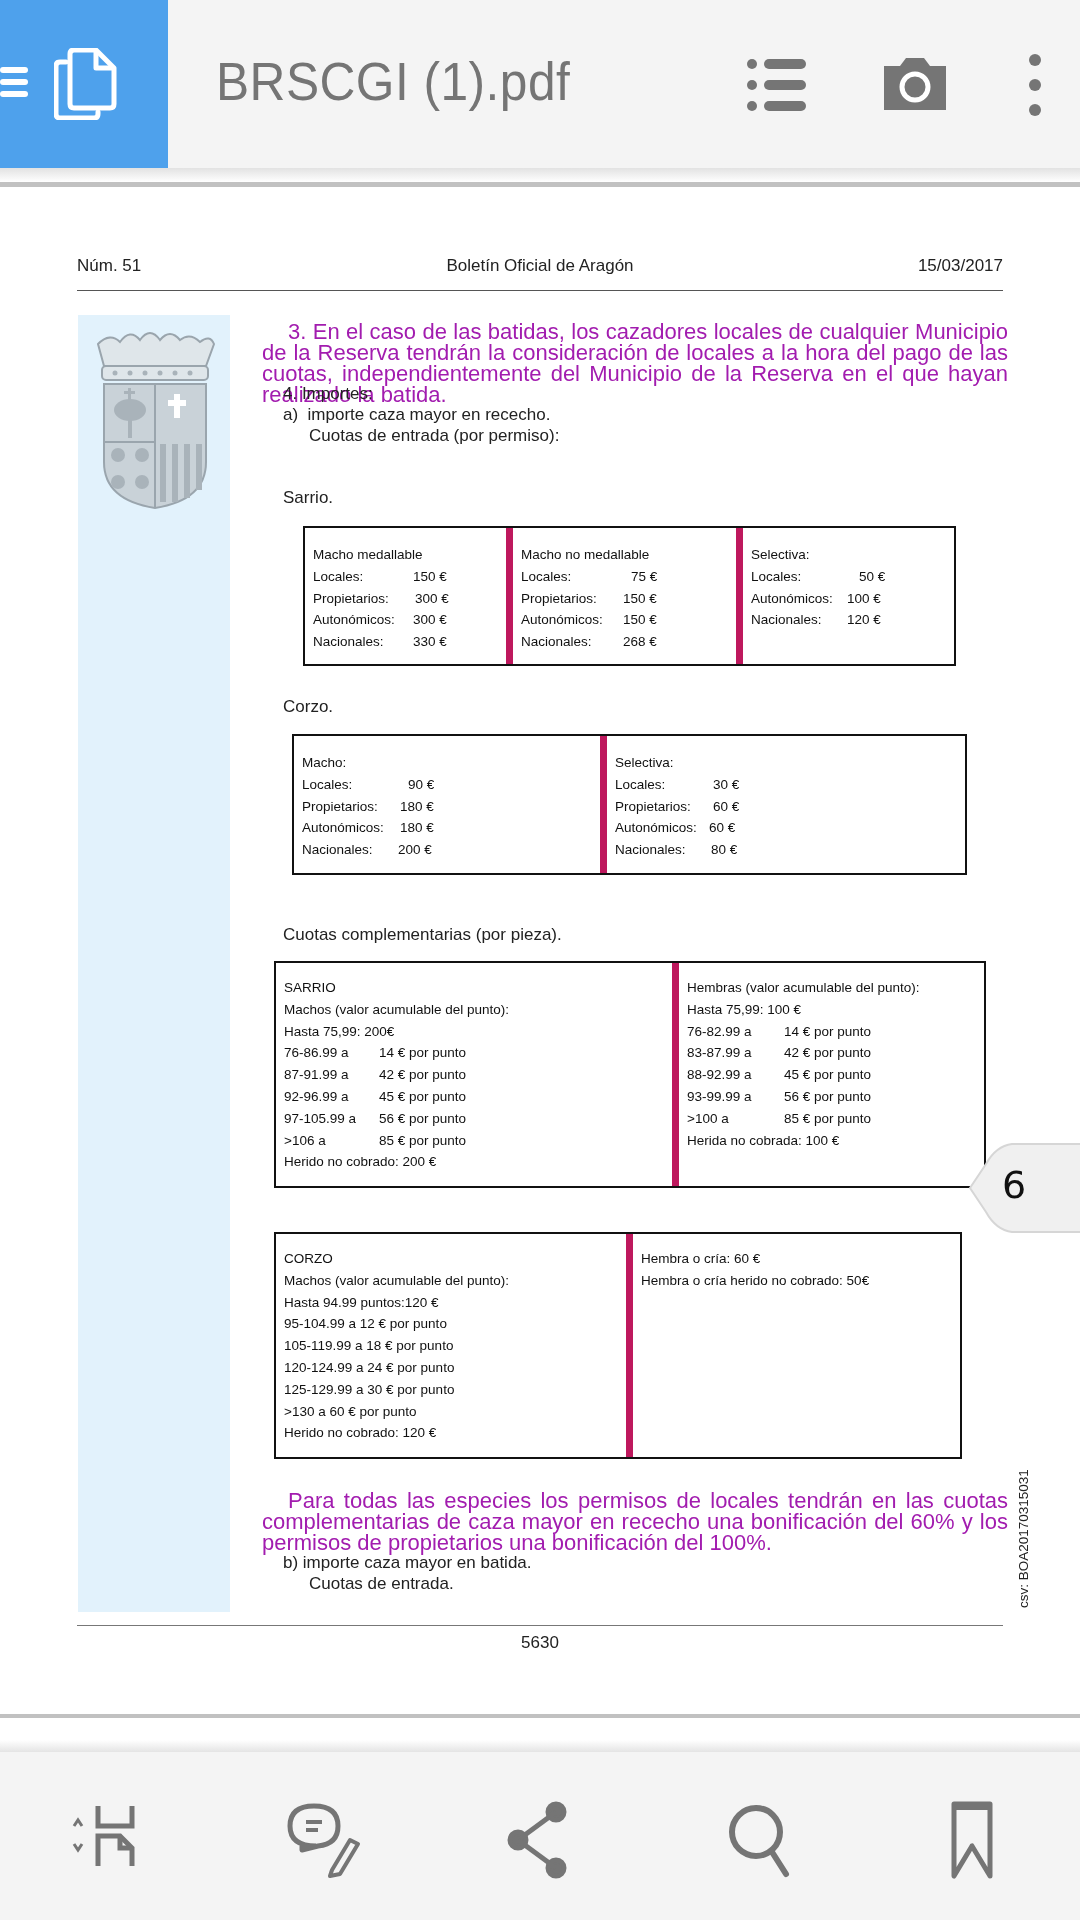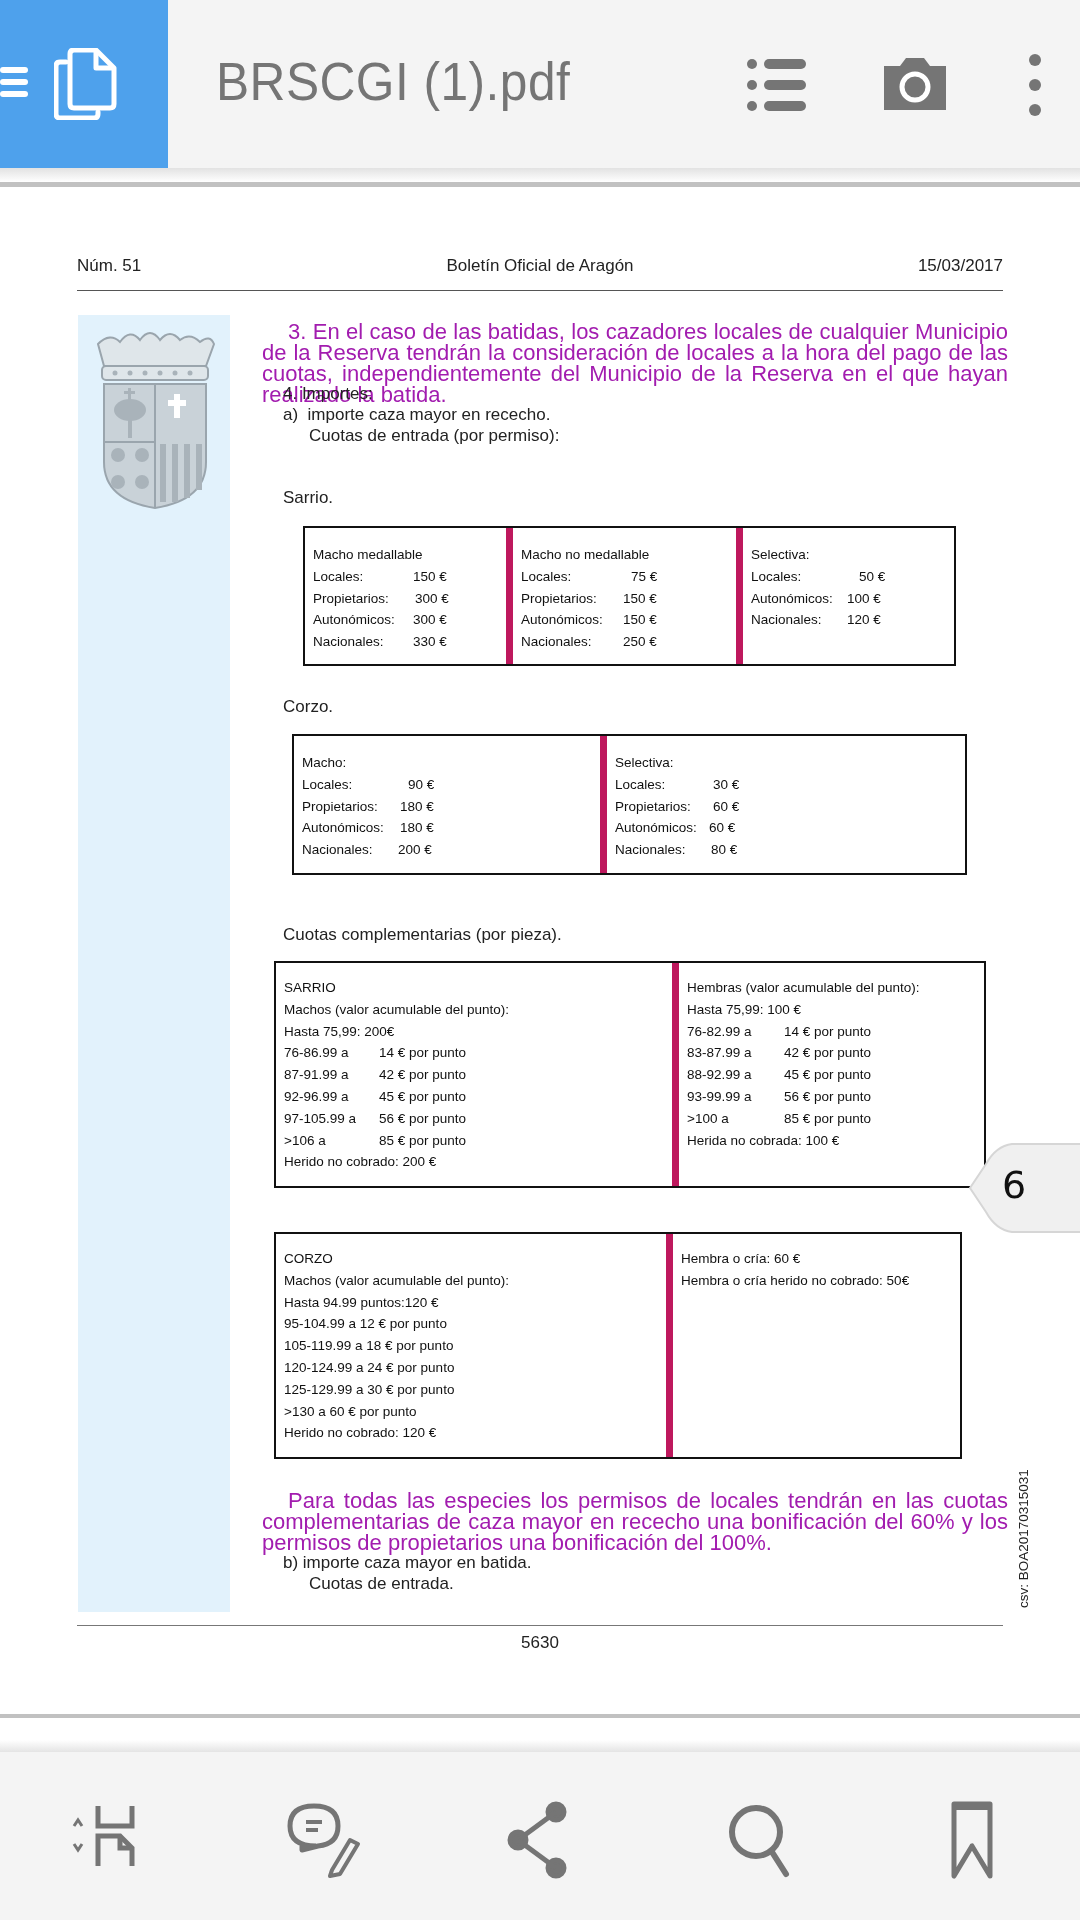--- a/index.html
+++ b/index.html
@@ -167,21 +167,21 @@
     <div class="row">
         <span class="k" style="width:102px">Propietarios:</span>
         <span class="v">150 €</span>
       </div>
     <div class="row">
         <span class="k" style="width:102px">Autonómicos:</span>
         <span class="v">150 €</span>
       </div>
     <div class="row">
         <span class="k" style="width:102px">Nacionales:</span>
-        <span class="v">250 €</span>
+        <span class="v">268 €</span>
       </div>
   </div>
   <div class="cell" style="flex:1;">
     <div class="row">Selectiva:</div>
     <div class="row">
         <span class="k" style="width:108px">Locales:</span>
         <span class="v">50 €</span>
       </div>
     <div class="row">
         <span class="k" style="width:96px">Autonómicos:</span>
@@ -286,21 +286,21 @@
         <span class="v">56 € por punto</span>
       </div>
     <div class="row">
         <span class="k" style="width:97px">&gt;100 a</span>
         <span class="v">85 € por punto</span>
       </div>
     <div class="row">Herida no cobrada: 100 €</div>
   </div>
 </div>
 
-<div class="tbl" style="left:274px; top:1232px; width:688px; height:227px;gap:40px;">
+<div class="tbl" style="left:274px; top:1232px; width:688px; height:227px;">
   <div class="cell" style="width:350px; padding-top:14px;">
     <div class="row">CORZO</div>
     <div class="row">Machos (valor acumulable del punto):</div>
     <div class="row">Hasta 94.99 puntos:120 €</div>
     <div class="row">95-104.99 a 12 € por punto</div>
     <div class="row">105-119.99 a 18 € por punto</div>
     <div class="row">120-124.99 a 24 € por punto</div>
     <div class="row">125-129.99 a 30 € por punto</div>
     <div class="row">&gt;130 a 60 € por punto</div>
     <div class="row">Herido no cobrado: 120 €</div>

